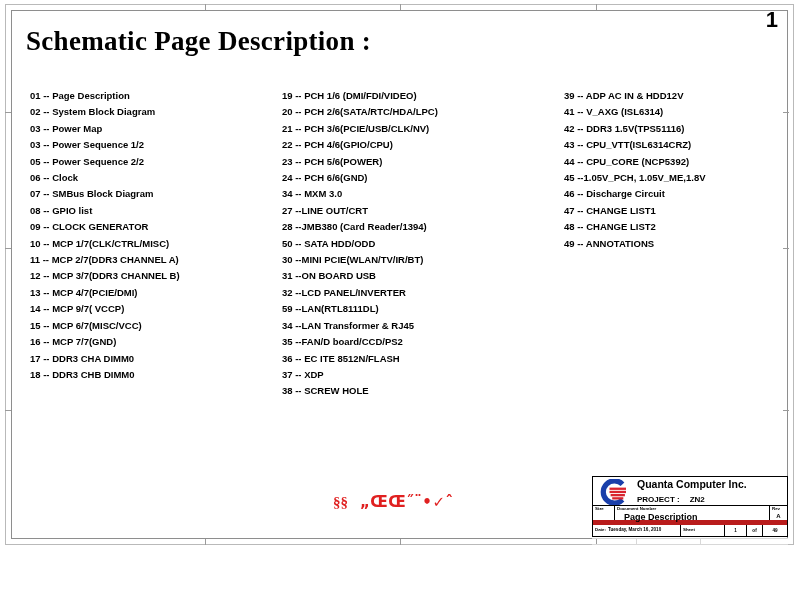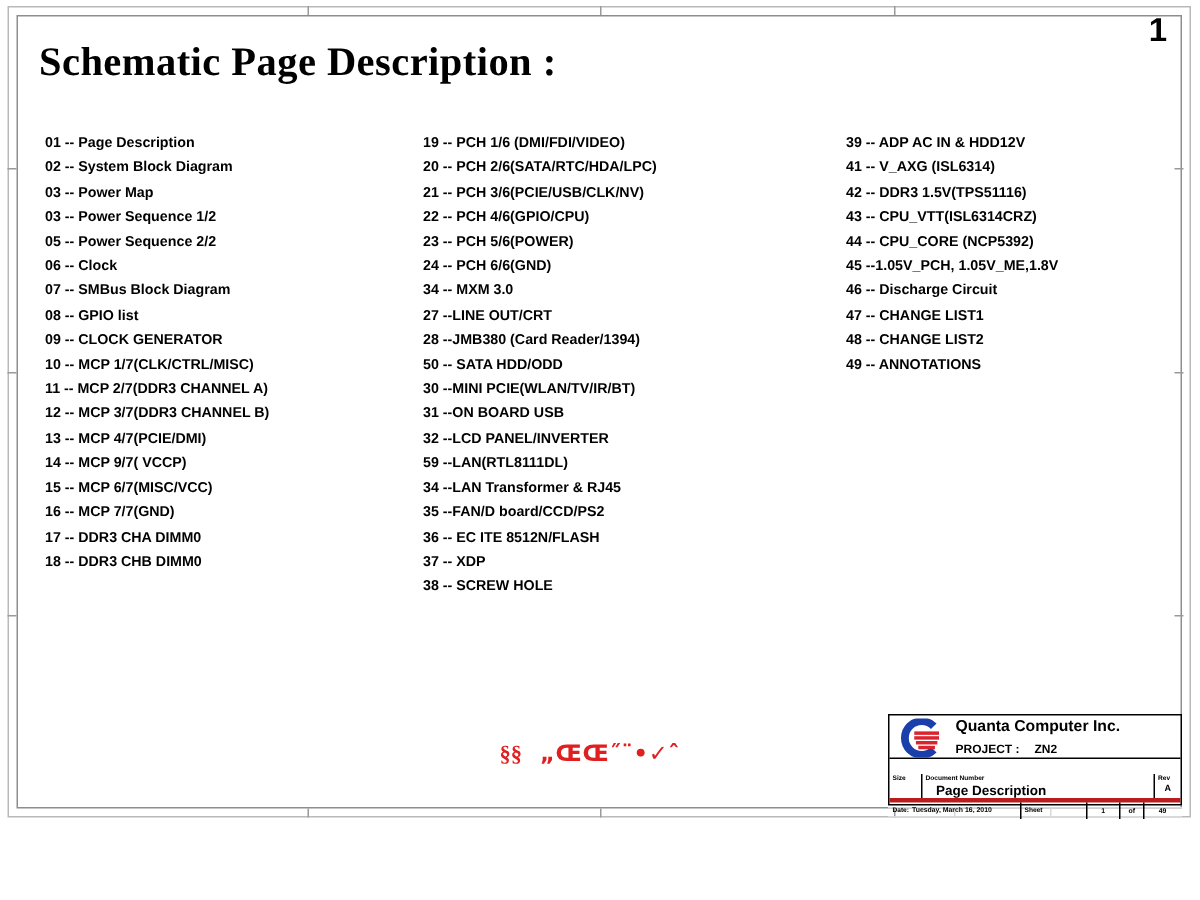--- a/index.html
+++ b/index.html
@@ -154,23 +154,22 @@
     font-weight: bold;
     color: #000;
     line-height: 11px;
     white-space: nowrap;
     margin-top: 4px;
   }
   .project-line .pl-value { margin-left: 10px; }
 
   .tb-row-doc {
     height: 19px;
-    border-bottom: 3px solid #b91c1c;
+    border-bottom: 5px solid #b91c1c;
     display: flex;
-    margin-top: 10px;
   }
   .cell {
     position: relative;
     box-sizing: border-box;
     border-right: 1px solid #000;
     height: 100%;
   }
   .cell:last-child { border-right: none; }
   .cell-size { width: 22px; }
   .cell-docnum { flex: 1; }

